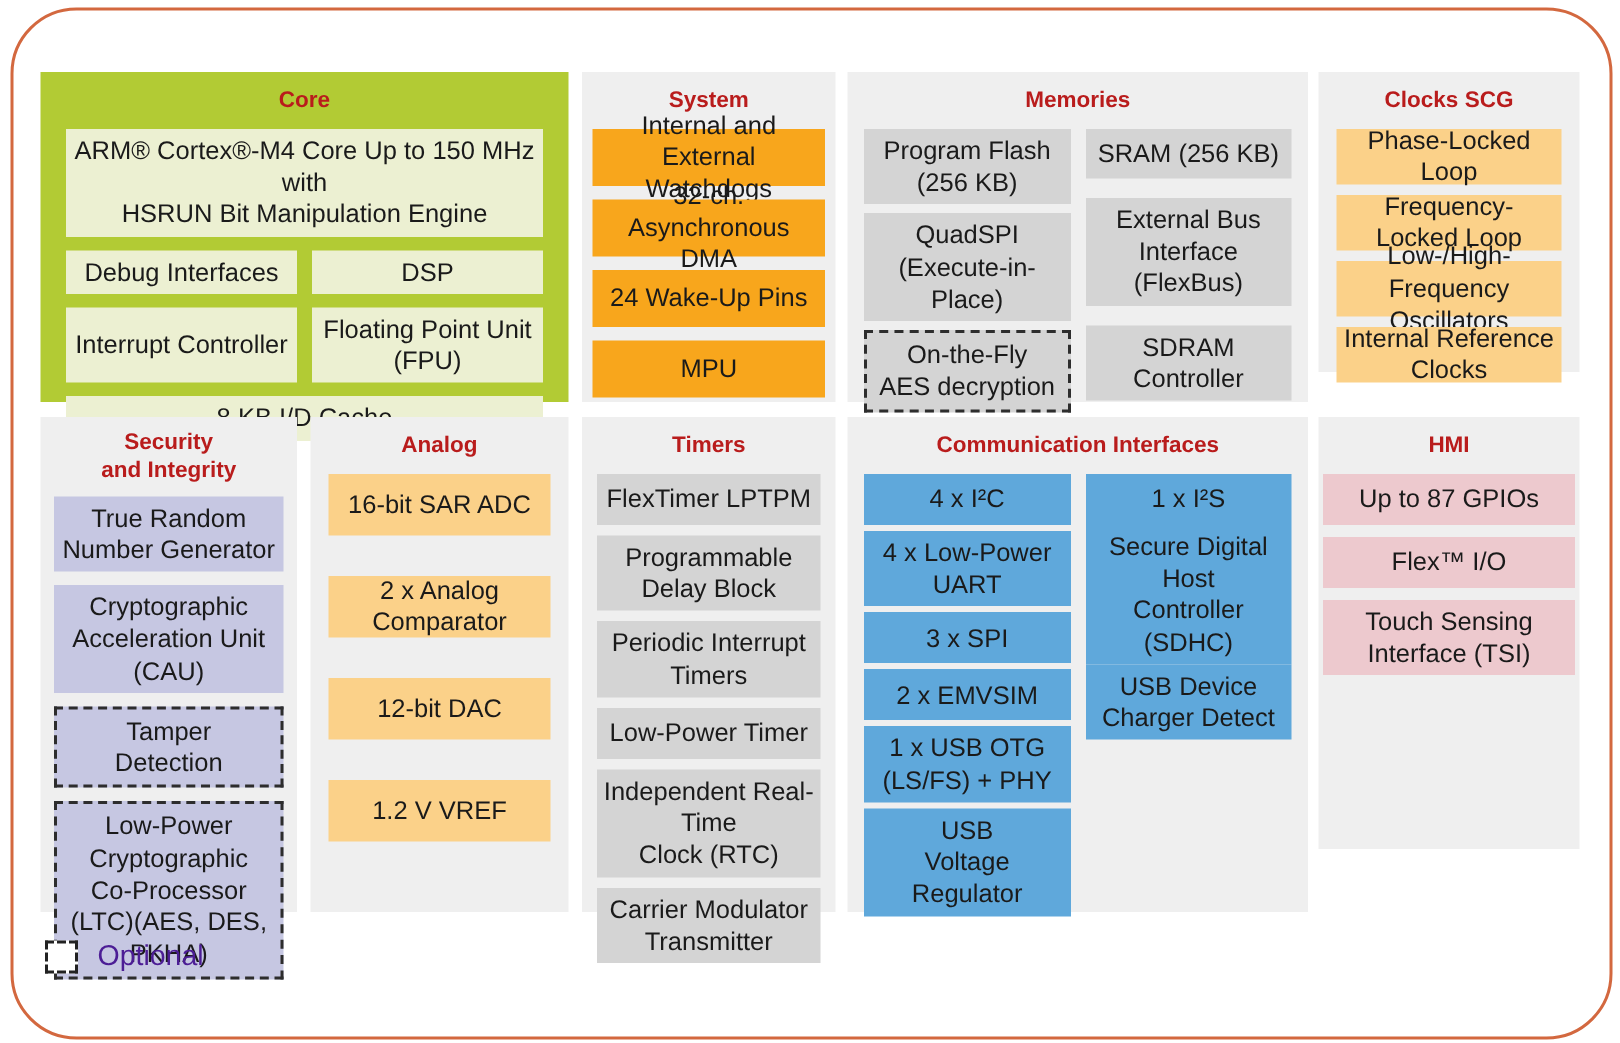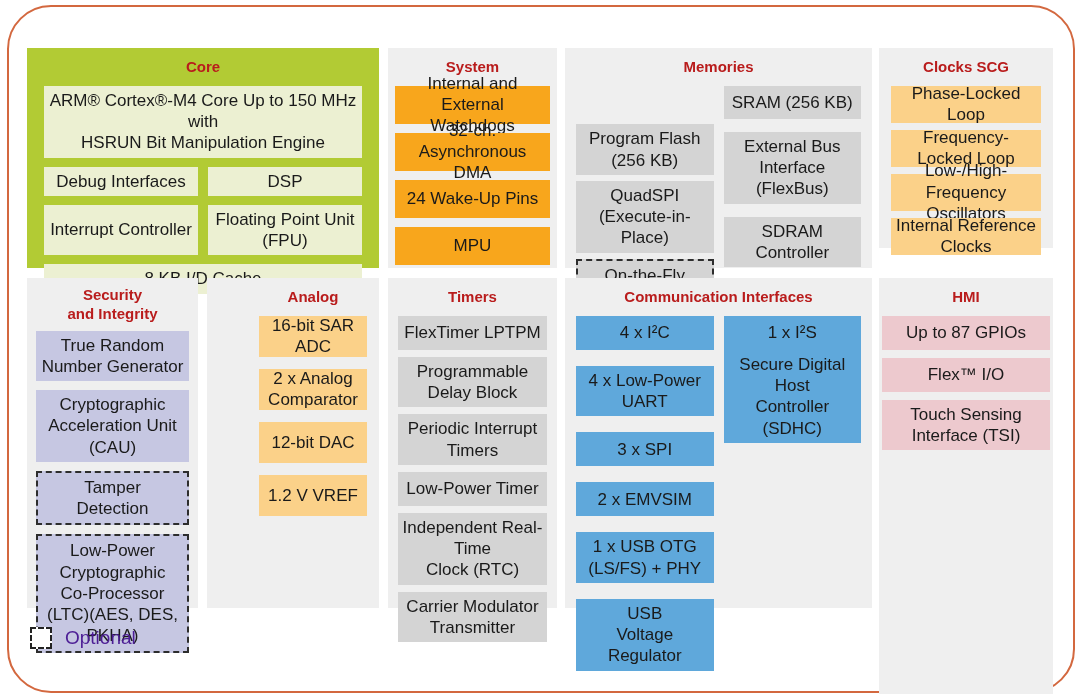--- a/index.html
+++ b/index.html
@@ -27,54 +27,54 @@
   }
   .block.optional{border:2px dashed #2d2d2d;}
 
   
   .p-core{left:27px;top:48px;width:352px;height:220px;background:var(--core-bg);--blk:var(--core-block);}
   .p-system{left:388px;top:48px;width:169px;height:220px;--blk:var(--system-block);}
   .p-memories{left:565px;top:48px;width:307px;height:220px;--blk:var(--gray-block);}
   .p-clocks{left:879px;top:48px;width:174px;height:200px;--blk:var(--clocks-block);}
   
   .p-security{left:27px;top:278px;width:171px;height:330px;--blk:var(--security-block);}
-  .p-analog{left:207px;top:278px;width:172px;height:330px;padding-left:40px;--blk:var(--analog-block);}
+  .p-analog{left:207px;top:278px;width:172px;height:330px;--blk:var(--analog-block);}
   .p-timers{left:388px;top:278px;width:169px;height:330px;--blk:var(--gray-block);}
   .p-comm{left:565px;top:278px;width:307px;height:330px;--blk:var(--comm-block);}
-  .p-hmi{left:879px;top:278px;width:174px;height:416px;--blk:var(--hmi-block);}
+  .p-hmi{left:879px;top:278px;width:174px;height:288px;--blk:var(--hmi-block);}
 
   .p-core .blocks{flex-direction:row;flex-wrap:wrap;gap:9px 10px;padding:0 17px;}
   .p-core .block{flex:1 1 100%;min-height:26px;}
   .p-core .block.span-half{flex:0 0 calc(50% - 5px);}
   .p-core .block.tall{min-height:44px;}
 
   .p-system .blocks{gap:9px;padding:0 7px;}
   .p-system .block{height:38px;}
 
   .p-memories .cols,.p-comm .cols{display:flex;gap:10px;padding:0 11px;}
   .p-memories .cols > div,.p-comm .cols > div{flex:1;display:flex;flex-direction:column;}
-  .p-memories .col1{gap:6px;justify-content:flex-end;}
+  .p-memories .col1{gap:6px;}
   .p-memories .col2{gap:13px;}
   .p-memories .block{min-height:33px;}
   .p-memories .col1 .block.optional{min-height:44px;}
 
   .p-clocks .blocks{gap:7px;padding:0 12px;}
   .p-clocks .block{height:37px;}
 
   .p-security h2{margin-top:8px;margin-bottom:7px;}
   .p-security .blocks{gap:9px;padding:0 9px;}
   .p-security .block{min-height:40px;}
 
-  .p-analog .blocks{gap:12px;padding:0 12px;}
+  .p-analog .blocks{gap:27px;padding:0 12px;}
   .p-analog .block{height:41px;}
 
   .p-timers .blocks{gap:7px;padding:0 10px;}
   .p-timers .block{min-height:34px;}
 
-  .p-comm .col1{gap:16px;border-radius:16px;}
+  .p-comm .col1{gap:4px;border-radius:16px;}
   .p-comm .col2{gap:0;}
   .p-comm .block{min-height:34px;}
 
   .p-hmi .blocks{gap:8px;padding:0 3px;}
   .p-hmi .block{min-height:34px;}
 
   .legend{
     position:absolute;left:30px;top:627px;display:flex;align-items:center;gap:13px;
   }
   .legend-box{width:18px;height:18px;border:2px dashed #222;background:#fff;}
@@ -197,20 +197,22 @@
           <div class="block">2 x EMVSIM</div>
           <div class="block">1 x USB OTG
 (LS/FS) + PHY</div>
           <div class="block">USB
 Voltage Regulator</div>
         </div>
       <div class="col2">
           <div class="block">1 x I²S</div>
           <div class="block">Secure Digital Host
 Controller (SDHC)</div>
+          <div class="block">USB Device
+Charger Detect</div>
         </div>
     </div>
   </section>
 
   <section class="panel p-hmi">
     <h2>HMI</h2>
     <div class="blocks">
         <div class="block">Up to 87 GPIOs</div>
         <div class="block">Flex™ I/O</div>
         <div class="block">Touch Sensing

